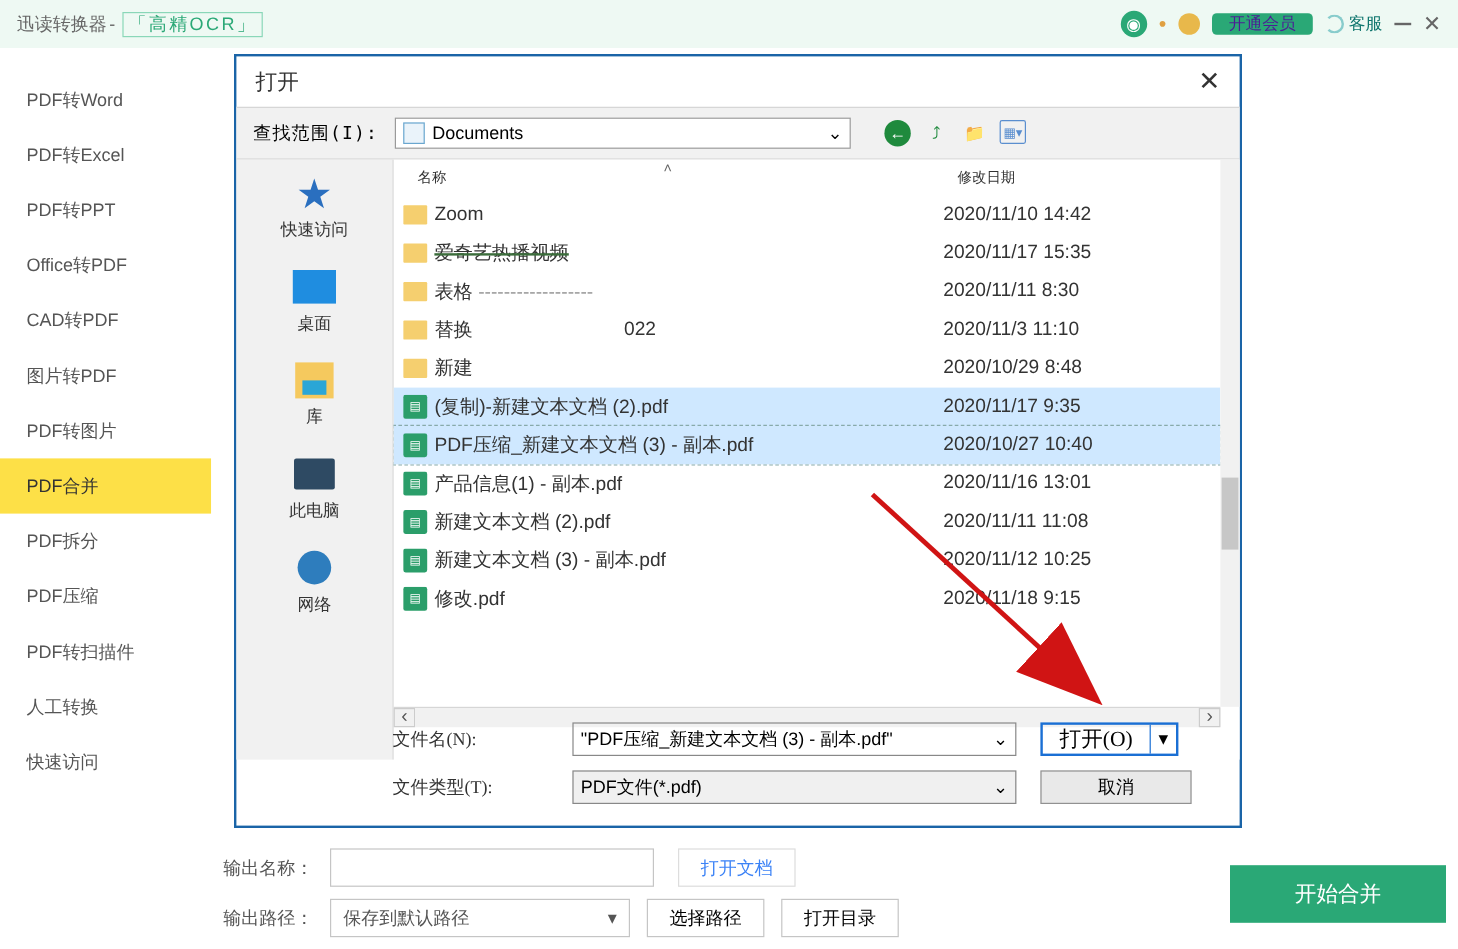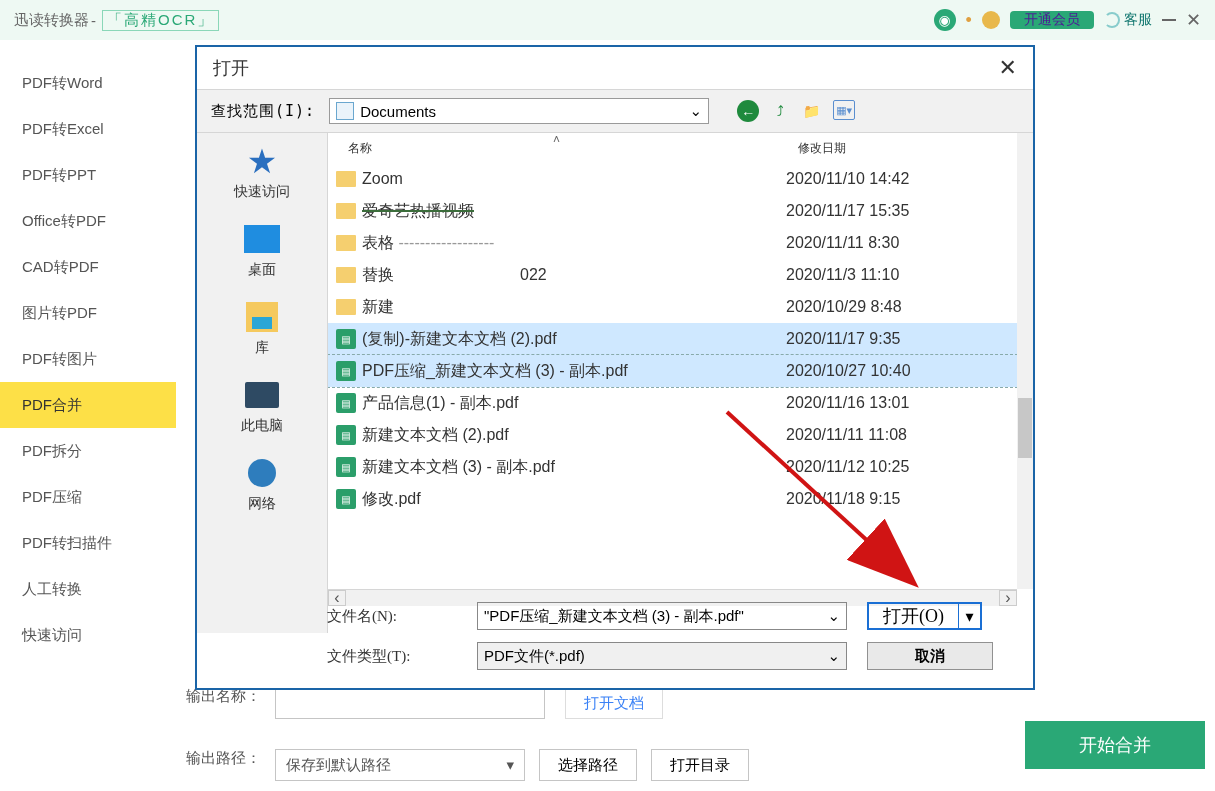--- a/index.html
+++ b/index.html
@@ -20,21 +20,21 @@
   .min {width:14px;height:2px;background:#666;display:inline-block;}
   .x   {font-size:18px;color:#666;}
   
   .layout {display:flex; height:calc(100% - 40px);}
   .sidebar {width:176px;background:#fff;padding-top:20px;border-radius:25px;}
   .side-item{height:46px;display:flex;align-items:center;padding-left:22px;color:#555;font-size:15px;}
   .side-item.active{background:#fde047;color:#333;}
   .main {flex:1;position:relative;background:#fff;}
   
   .bottom {position:absolute;left:0;right:0;bottom:10px;padding:0 10px;}
-  .brow {display:flex;align-items:flex-start;gap:14px;margin-top:30px;color:#555;font-size:15px;}
+  .brow {display:flex;align-items:center;gap:14px;margin-top:10px;color:#555;font-size:15px;}
   .binput{height:32px;border:1px solid #c5c5c5;background:#fff;}
   .bbtn{height:32px;border:1px solid #c5c5c5;padding:0 18px;display:inline-flex;align-items:center;color:#000000;font-size:15px;}
   .bdrop{height:32px;border:1px solid #c5c5c5;padding:0 10px;display:inline-flex;align-items:center;color:#555;width:250px;justify-content:space-between;}
   .startbtn{position:absolute;right:10px;bottom:22px;width:180px;height:48px;background:#2aa876;color:#fff;display:flex;align-items:center;justify-content:center;font-size:18px;}
   
   .dialog{position:absolute;left:195px;top:45px;width:840px;height:645px;background:#fff;border:2px solid #1a64a7;}
   .dlg-title{height:42px;display:flex;align-items:center;padding:0 16px;font-size:18px;color:#333;}
   .dlg-title .close{margin-left:auto;font-size:22px;color:#333;}
   .dlg-bar{height:44px;background:#f1f1f1;border-top:1px solid #d6d6d6;border-bottom:1px solid #d6d6d6;display:flex;align-items:center;padding:0 14px;gap:14px;font-size:15px;}
   .lookin{font-family:SimSun,monospace;letter-spacing:1px;}
@@ -75,21 +75,21 @@
   .sx-tr{flex:1;background:#f1f1f1;height:16px;}
   .scroll-y{position:absolute;top:0;right:0;width:16px;bottom:44px;background:#f1f1f1;}
   .sy-th{position:absolute;top:265px;width:14px;left:1px;height:60px;background:#c7c7c7;}
   .dlg-fields{position:absolute;left:130px;right:14px;bottom:58px;display:flex;align-items:center;gap:20px;}
   .dlg-fields2{position:absolute;left:130px;right:14px;bottom:18px;display:flex;align-items:center;gap:20px;}
   .fl-label{width:130px;font-family:SimSun;color:#333;font-size:15px;}
   .fl-combo{flex:1;height:28px;border:1px solid #888;display:flex;align-items:center;padding:0 6px;font-family:SimSun;font-size:15px;justify-content:space-between;}
   .openbtn{display:flex;height:28px;border:2px solid #1a6fd4;align-items:center;}
   .openbtn .lab{padding:0 14px;font-family:SimSun;font-size:18px;}
   .openbtn .dd{border-left:1px solid #1a6fd4;width:22px;height:100%;display:flex;align-items:center;justify-content:center;}
-  .cancelbtn{width:126px;height:28px;border:1px solid #919191;background:#e9e9e9;display:flex;align-items:center;justify-content:center;font-size:15px;font-weight:bold;}
+  .cancelbtn{width:126px;height:28px;border:1px solid #919191;background:#e9e9e9;display:flex;align-items:center;justify-content:center;font-size:15px;}
   
   .arrow-svg{position:absolute;pointer-events:none;}
 </style>
 </head>
 <body>
 
 <div class="topbar">
   <div class="topbar-title">
     <span>迅读转换器</span>
     <span> - </span>

